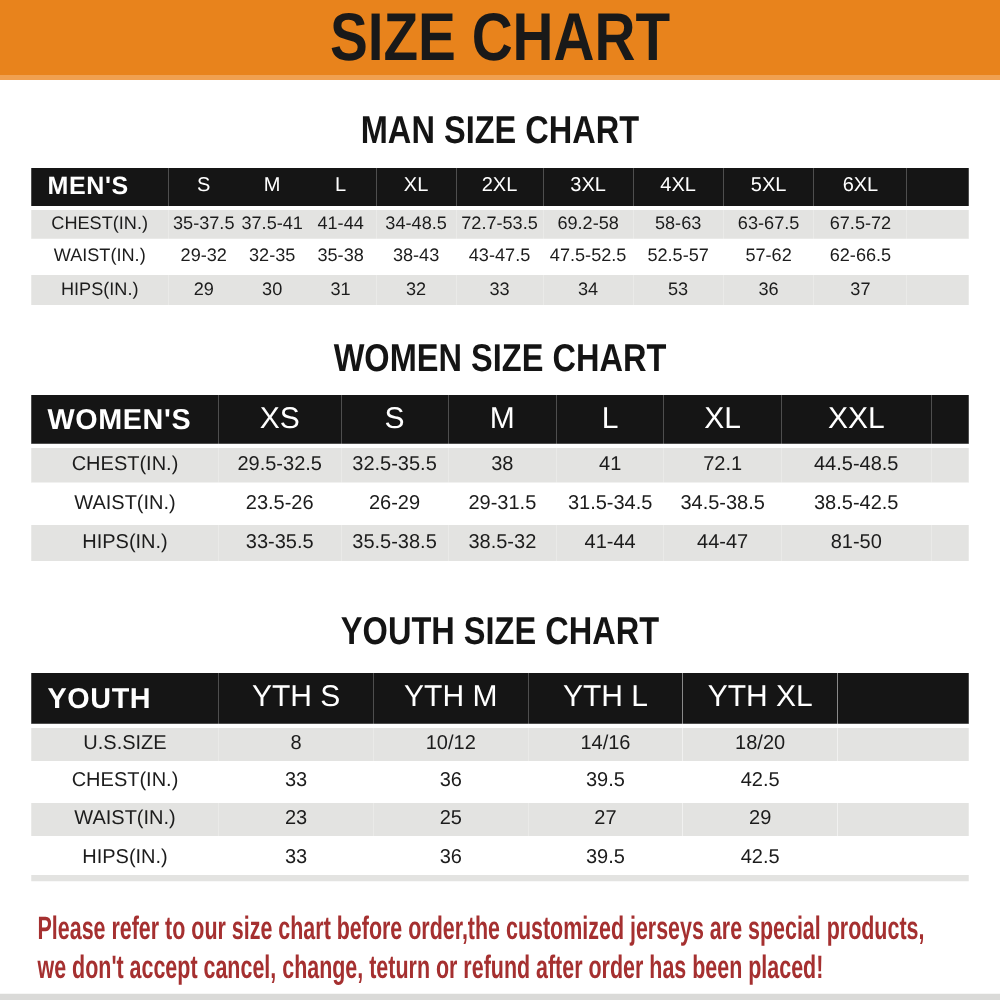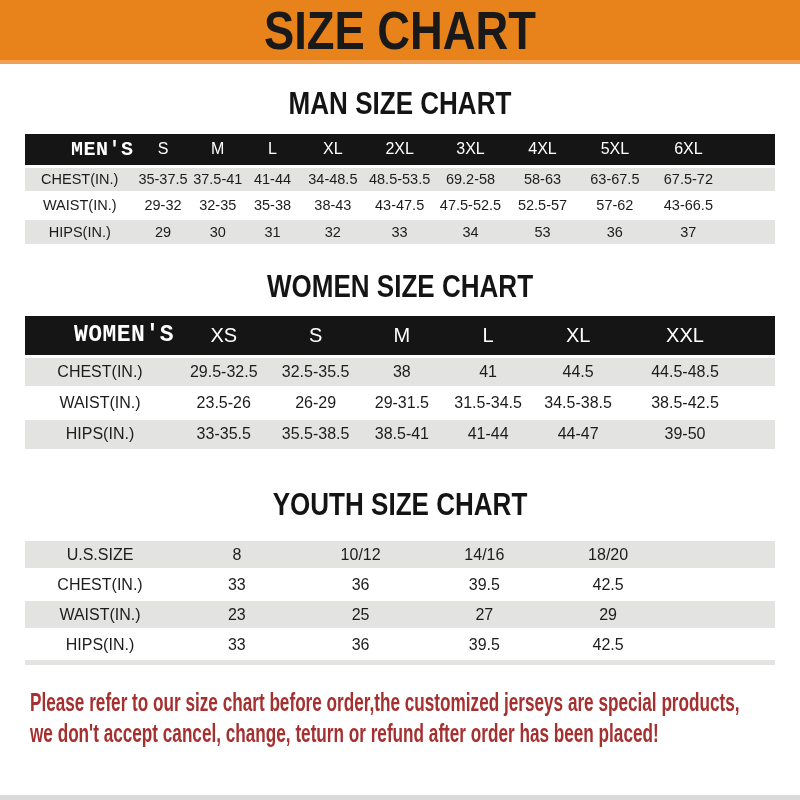--- a/index.html
+++ b/index.html
@@ -45,35 +45,34 @@
   }
   table.size-table td {
     text-align: center; vertical-align: middle;
     color: #1c1c1c; overflow: hidden; white-space: nowrap;
   }
   tr.thead td {
     background: var(--header_bar_bg, #151515);
     color: #ffffff;
   }
   tr.thead td.row-label {
-    text-align: right; font-weight: 800; padding-left: 13px;
+    text-align: left; font-weight: 800; padding-left: 13px;
     letter-spacing: 0.5px;
-    font-family: Liberation Mono, monospace;
   }
   tr.band td  { background: var(--band_bg, #E3E3E1); border-top: 3px solid #ffffff; }
   tr.plain td { background: #ffffff;                 border-top: 3px solid #ffffff; }
 
   
   .man-table tr.thead td { height: 32px; font-size: 16px; }
   .man-table tr.thead td.row-label { font-size: 20px; }
   .man-table tr.band td, .man-table tr.plain td { height: 26px; font-size: 14.5px; }
   .man-table td.row-label { font-size: 14px; }
 
   
-  .women-table tr.thead td, .youth-table tr.thead td { height: 40px; font-size: 20px; }
+  .women-table tr.thead td, .youth-table tr.thead td { height: 40px; font-size: 24px; }
   .women-table tr.thead td.row-label, .youth-table tr.thead td.row-label { font-size: 23px; }
   .women-table tr.band td, .women-table tr.plain td { height: 31px; font-size: 16px; }
   .youth-table tr.thead td { height: 42px; }
   .youth-table tr.band td, .youth-table tr.plain td { height: 30px; font-size: 16px; }
   .women-table td.row-label, .youth-table td.row-label { font-size: 15.5px; }
 
   .table-bottom-strip {
     width: 750px; height: 5px; margin: 0 auto;
     background: var(--band_bg, #E3E3E1);
   }
@@ -129,38 +128,38 @@
           <td class="cell">5XL</td>
           <td class="cell">6XL</td>
           <td class="spacer"></td>
         </tr>
       <tr class="band">
           <td class="row-label">CHEST(IN.)</td>
           <td class="cell">35-37.5</td>
           <td class="cell">37.5-41</td>
           <td class="cell">41-44</td>
           <td class="cell">34-48.5</td>
-          <td class="cell">48.5-53.5</td>
+          <td class="cell">72.7-53.5</td>
           <td class="cell">69.2-58</td>
           <td class="cell">58-63</td>
           <td class="cell">63-67.5</td>
           <td class="cell">67.5-72</td>
           <td class="spacer"></td>
         </tr>
       <tr class="plain">
           <td class="row-label">WAIST(IN.)</td>
           <td class="cell">29-32</td>
           <td class="cell">32-35</td>
           <td class="cell">35-38</td>
           <td class="cell">38-43</td>
           <td class="cell">43-47.5</td>
           <td class="cell">47.5-52.5</td>
           <td class="cell">52.5-57</td>
           <td class="cell">57-62</td>
-          <td class="cell">43-66.5</td>
+          <td class="cell">62-66.5</td>
           <td class="spacer"></td>
         </tr>
       <tr class="band">
           <td class="row-label">HIPS(IN.)</td>
           <td class="cell">29</td>
           <td class="cell">30</td>
           <td class="cell">31</td>
           <td class="cell">32</td>
           <td class="cell">33</td>
           <td class="cell">34</td>
@@ -196,60 +195,68 @@
           <td class="cell">XL</td>
           <td class="cell">XXL</td>
           <td class="spacer"></td>
         </tr>
       <tr class="band">
           <td class="row-label">CHEST(IN.)</td>
           <td class="cell">29.5-32.5</td>
           <td class="cell">32.5-35.5</td>
           <td class="cell">38</td>
           <td class="cell">41</td>
-          <td class="cell">44.5</td>
+          <td class="cell">72.1</td>
           <td class="cell">44.5-48.5</td>
           <td class="spacer"></td>
         </tr>
       <tr class="plain">
           <td class="row-label">WAIST(IN.)</td>
           <td class="cell">23.5-26</td>
           <td class="cell">26-29</td>
           <td class="cell">29-31.5</td>
           <td class="cell">31.5-34.5</td>
           <td class="cell">34.5-38.5</td>
           <td class="cell">38.5-42.5</td>
           <td class="spacer"></td>
         </tr>
       <tr class="band">
           <td class="row-label">HIPS(IN.)</td>
           <td class="cell">33-35.5</td>
           <td class="cell">35.5-38.5</td>
-          <td class="cell">38.5-41</td>
+          <td class="cell">38.5-32</td>
           <td class="cell">41-44</td>
           <td class="cell">44-47</td>
-          <td class="cell">39-50</td>
+          <td class="cell">81-50</td>
           <td class="spacer"></td>
         </tr>
     </tbody>
   </table>
 </div>
 
 <div>
   <h2 class="section-heading heading-youth">YOUTH SIZE CHART</h2>
   <table class="size-table youth-table">
     <colgroup>
       <col style="width:20%">
         <col style="width:16.5%">
         <col style="width:16.5%">
         <col style="width:16.5%">
       <col style="width:16.5%">
         <col style="width:14%">
     </colgroup>
     <tbody>
+      <tr class="thead">
+          <td class="row-label">YOUTH</td>
+          <td class="cell">YTH S</td>
+          <td class="cell">YTH M</td>
+          <td class="cell">YTH L</td>
+          <td class="cell">YTH XL</td>
+          <td class="spacer"></td>
+        </tr>
       <tr class="band">
           <td class="row-label">U.S.SIZE</td>
           <td class="cell">8</td>
           <td class="cell">10/12</td>
           <td class="cell">14/16</td>
           <td class="cell">18/20</td>
           <td class="spacer"></td>
         </tr>
       <tr class="plain">
           <td class="row-label">CHEST(IN.)</td>

